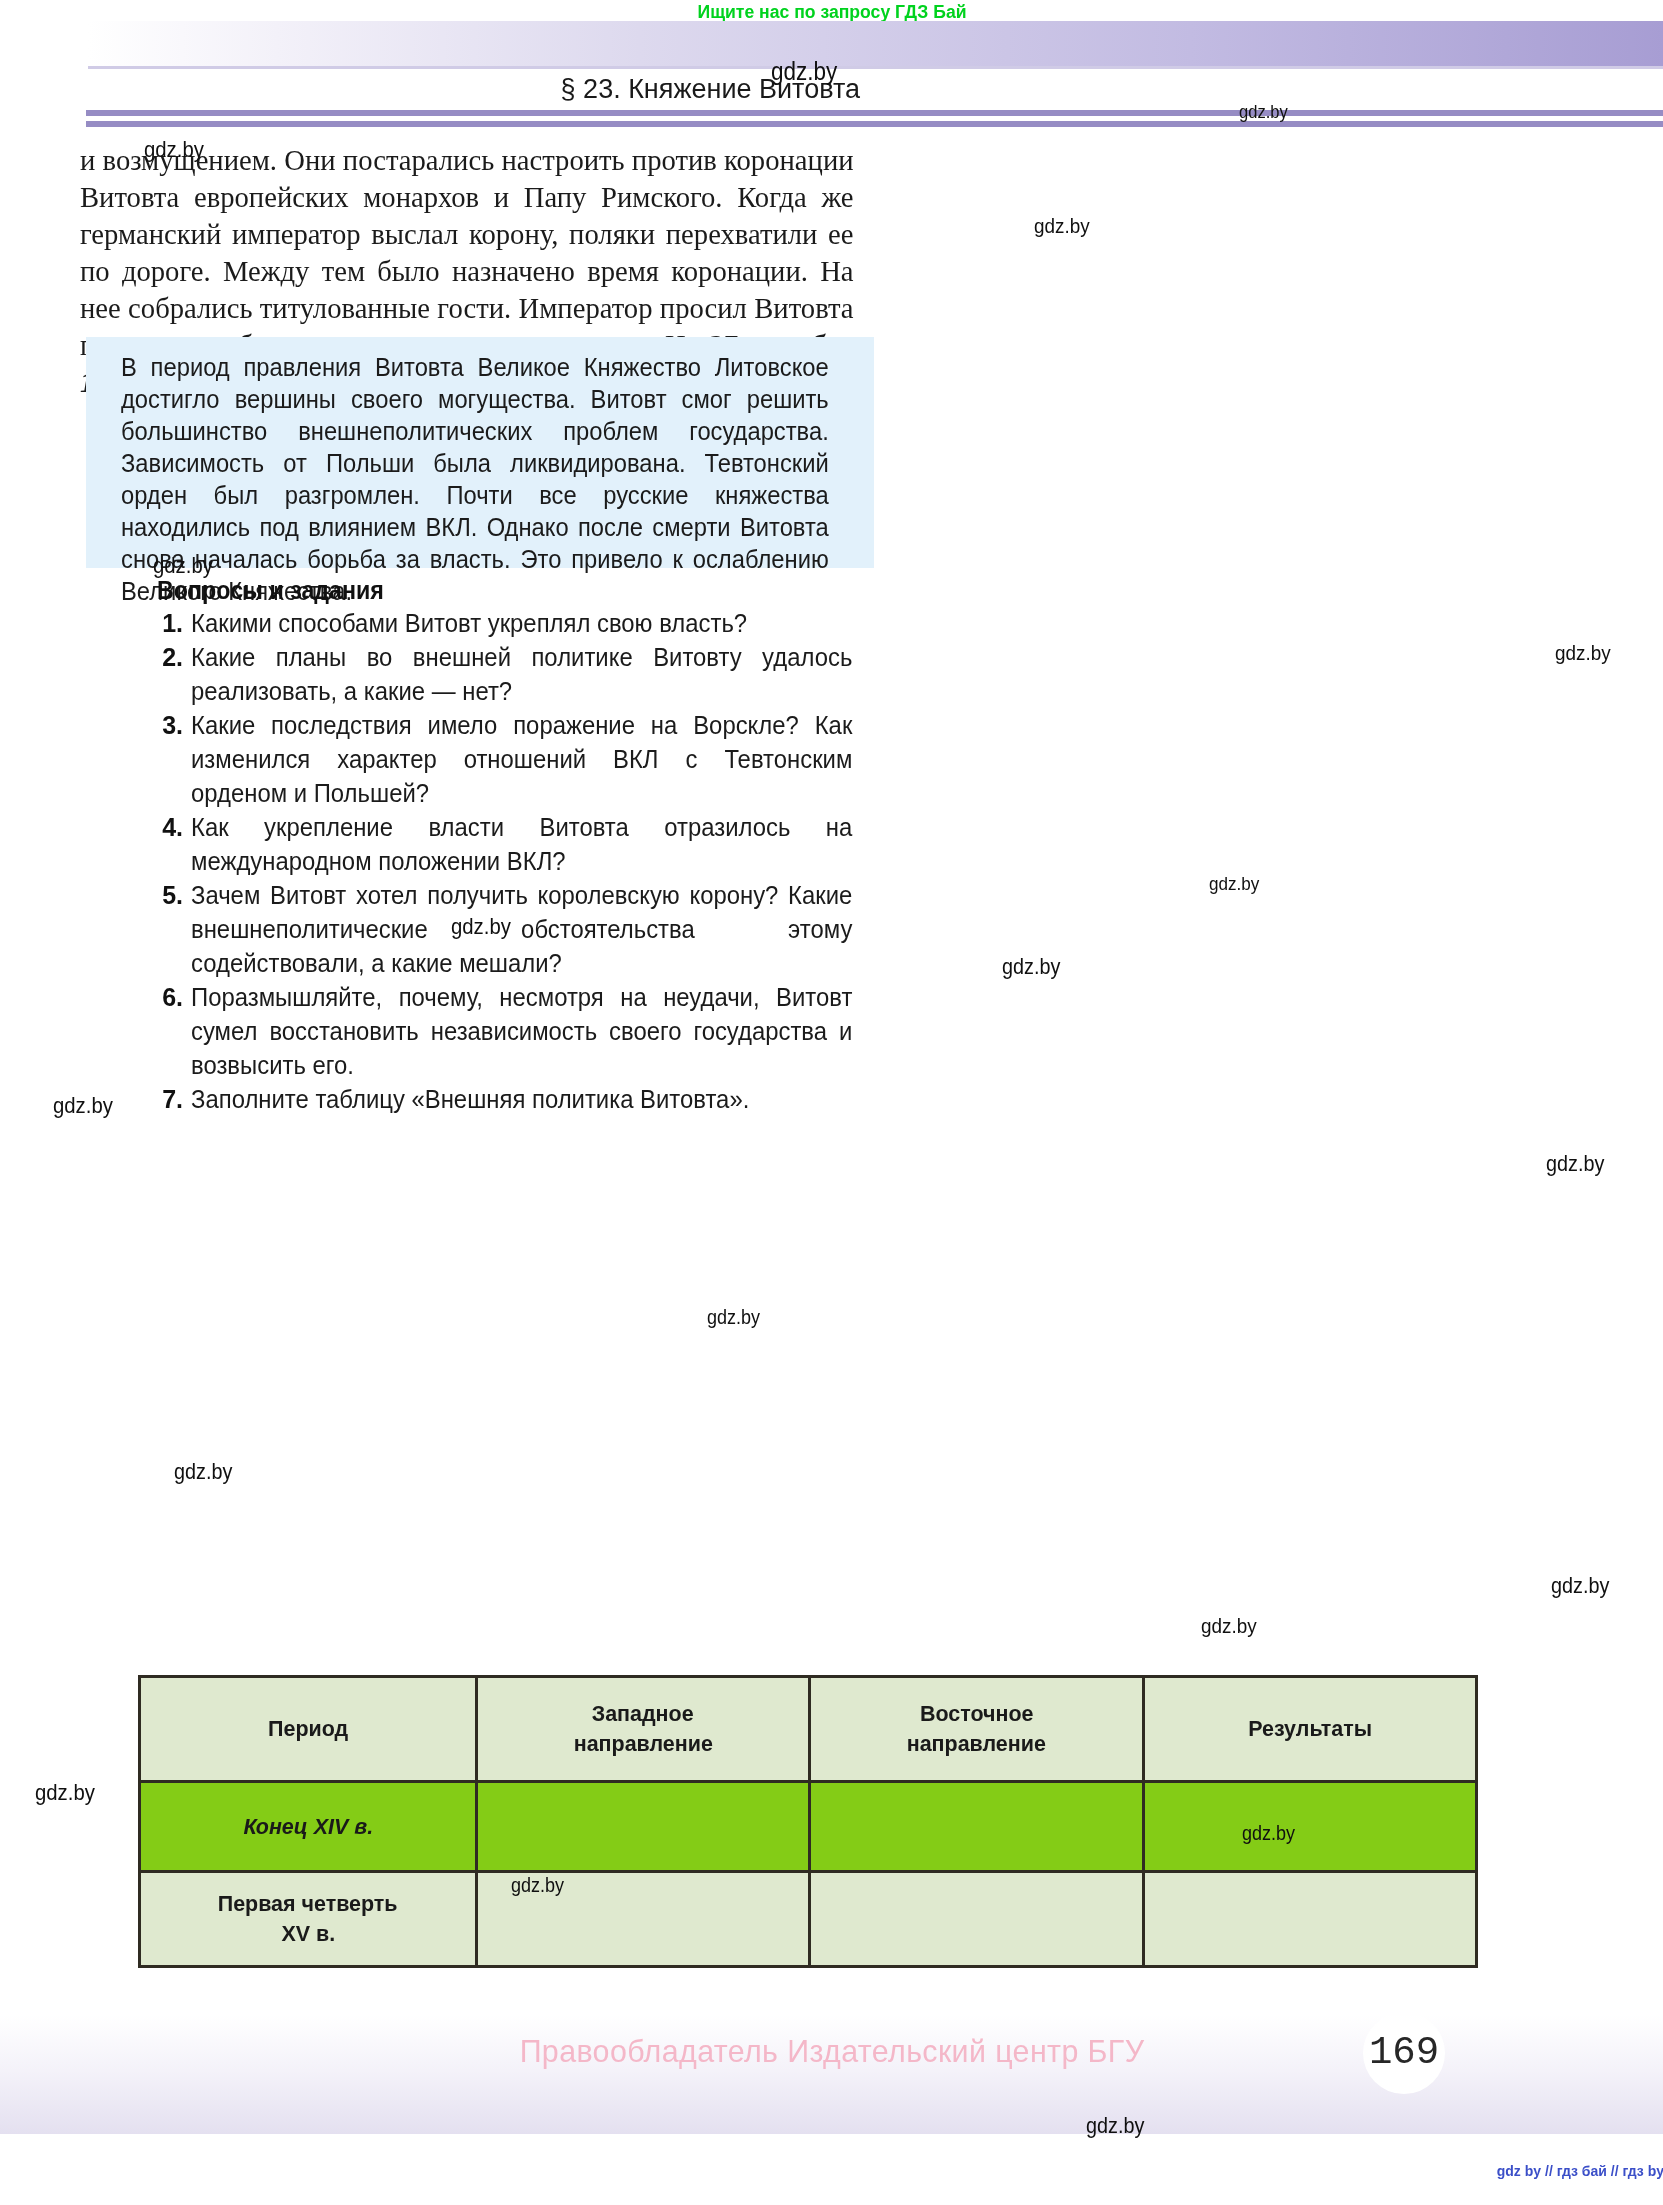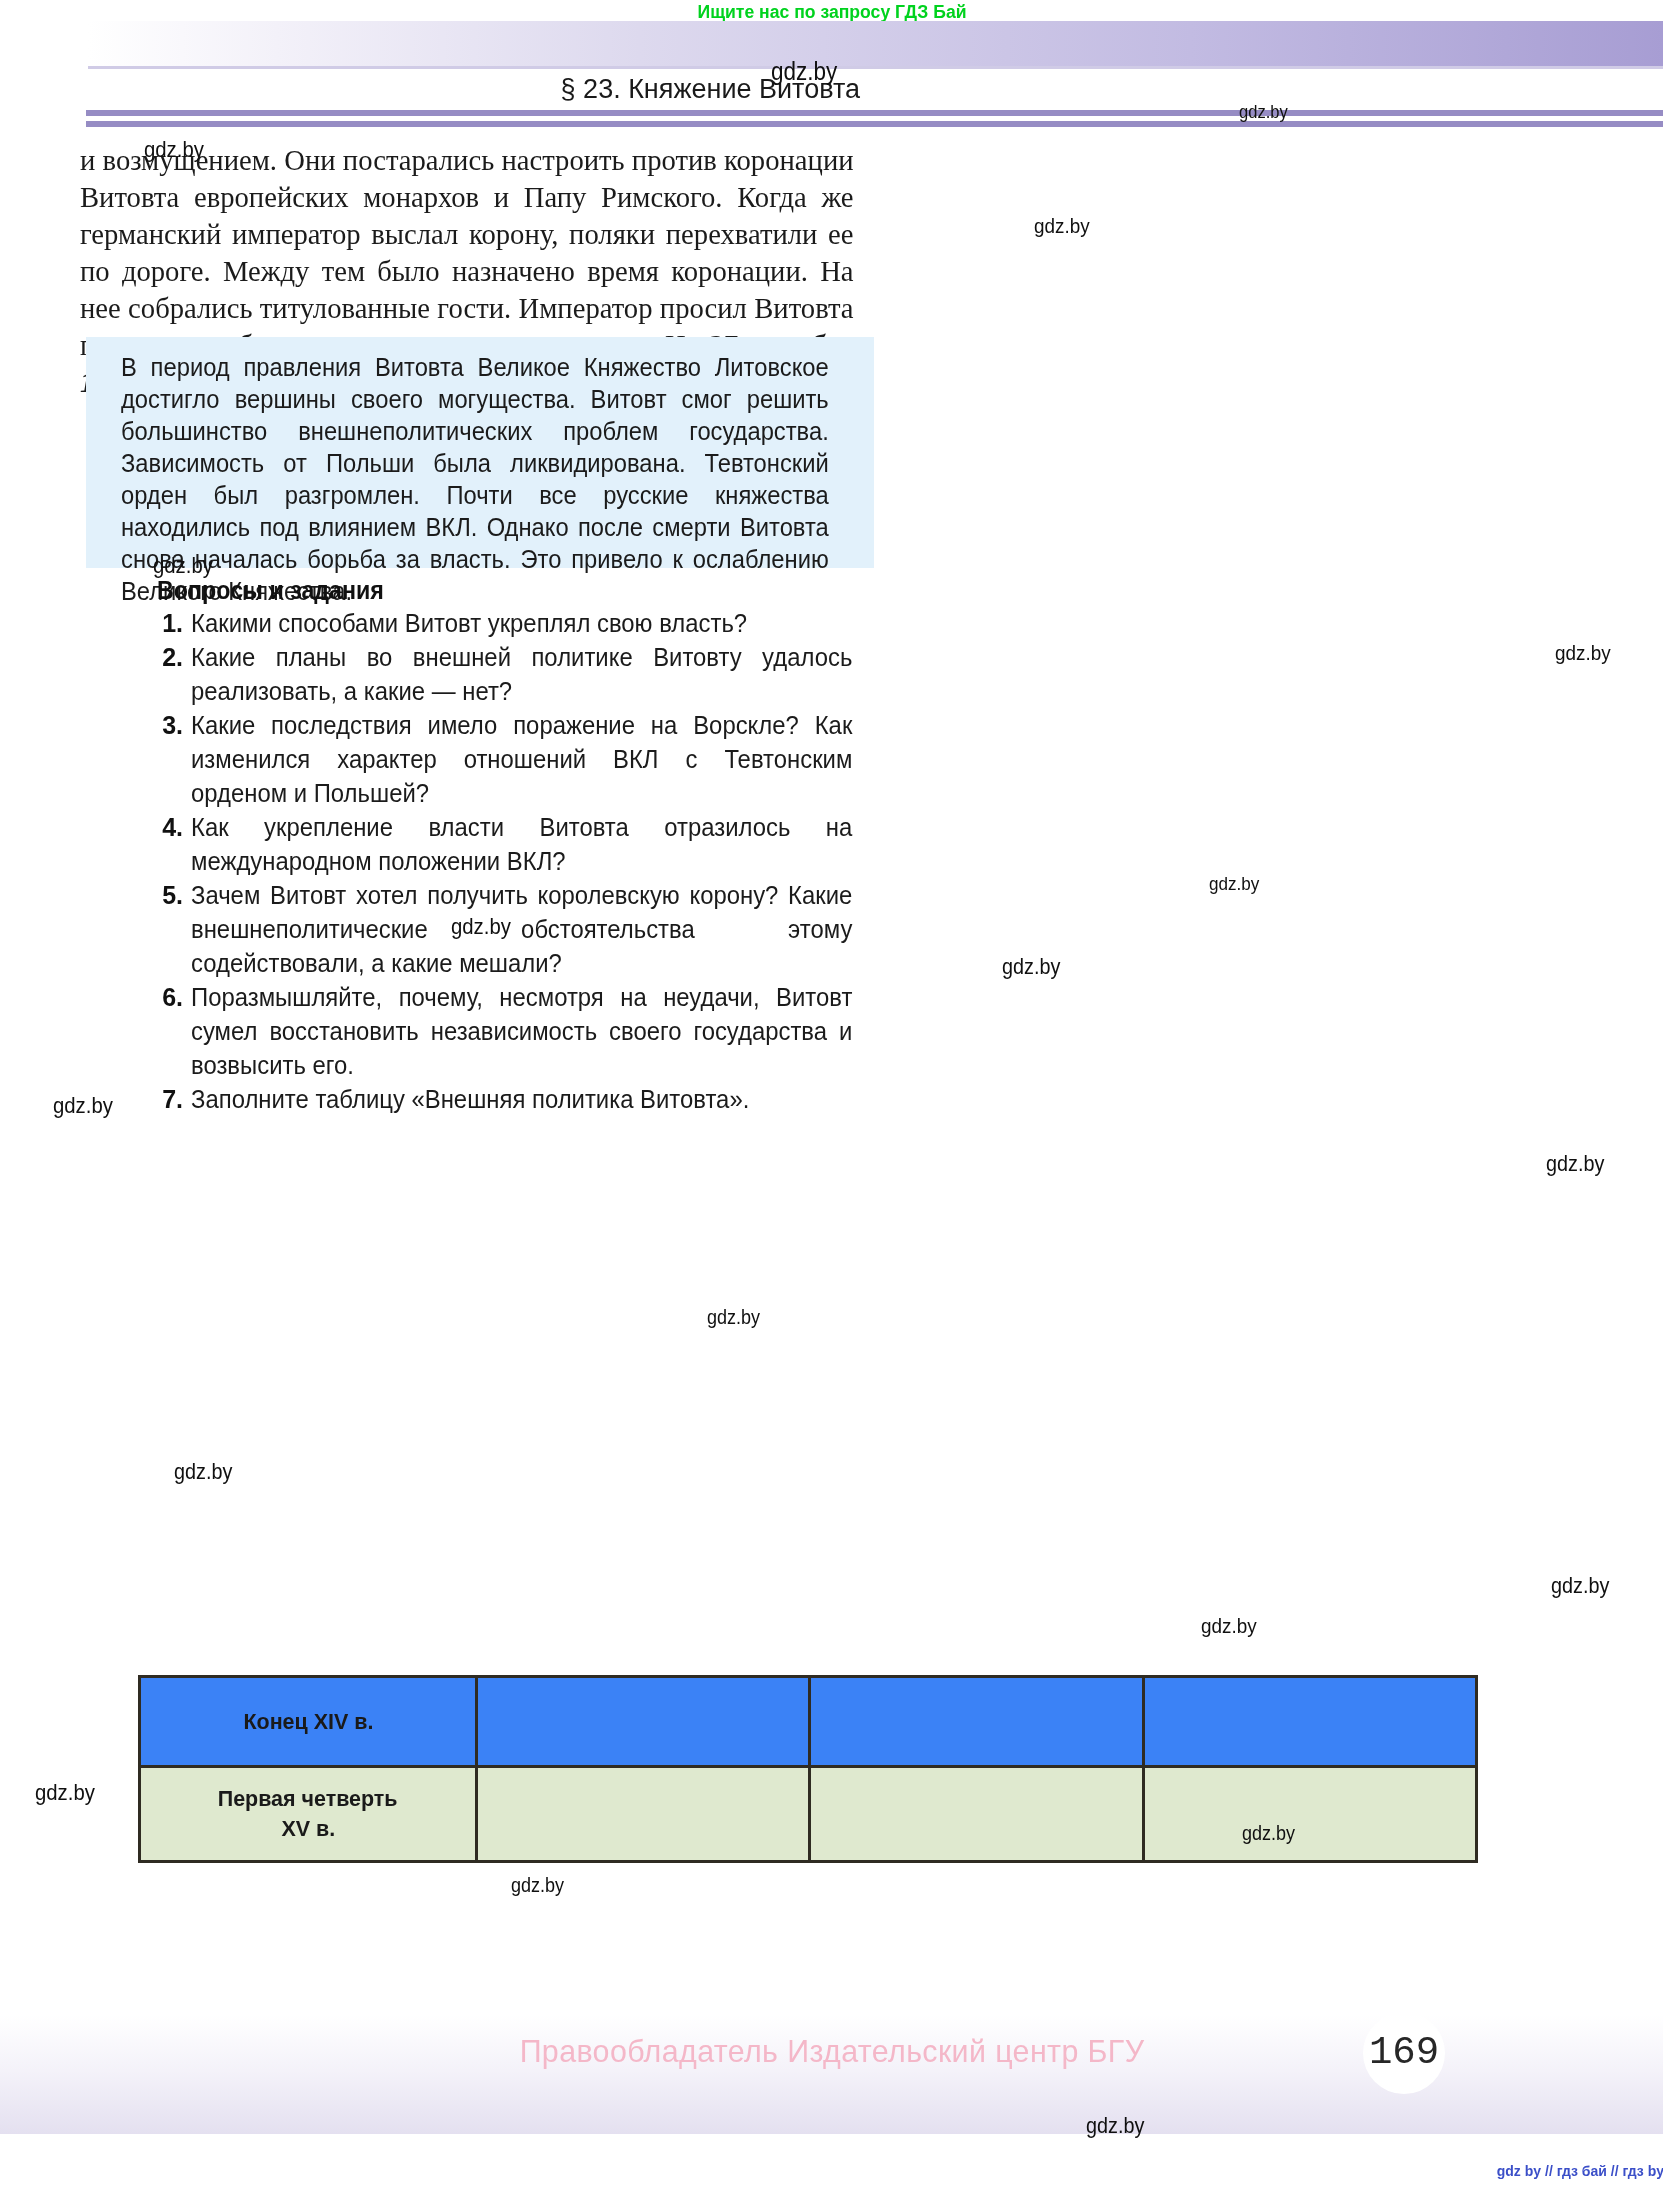--- a/index.html
+++ b/index.html
@@ -180,21 +180,21 @@
     text-align: center;
     vertical-align: middle;
     padding: 0;
     line-height: 30px;
   }
   .tbl .c0 { width: 334px; }
   .tbl .c1 { width: 330px; }
   .tbl .c2 { width: 331px; }
   .tbl .c3 { width: 330px; }
   .row-head td { background: #dfe9cf; height: 102px; }
-  .row-1 td { background: #3b82f6; height: 87px; }
+  .row-1 td { background: #84cc16; height: 87px; font-style: italic; }
   .row-2 td { background: #dfe9cf; height: 92px; }
   .tbl .hdr-stack { transform: scaleX(0.95); display: inline-block; }
 
   
   .bottom-band {
     position: absolute;
     left: 0px;
     top: 1975px;
     width: 1664px;
     height: 159px;
@@ -298,20 +298,26 @@
         <span class="q-text">Поразмышляйте, почему, несмотря на неудачи, Витовт сумел восстановить независимость своего государства и возвысить его.</span>
       </div>
       <div class="q-item">
         <span class="q-num">7.</span>
         <span class="q-text">Заполните таблицу «Внешняя политика Витовта».</span>
       </div>
     </div>
 
   <table class="tbl">
     <tbody>
+      <tr class="row-head">
+        <td class="c0"><span class="hdr-stack">Период</span></td>
+        <td class="c1"><span class="hdr-stack">Западное</span><br><span class="hdr-stack">направление</span></td>
+        <td class="c2"><span class="hdr-stack">Восточное</span><br><span class="hdr-stack">направление</span></td>
+        <td class="c3"><span class="hdr-stack">Результаты</span></td>
+      </tr>
       <tr class="row-1">
         <td class="c0"><span class="hdr-stack">Конец XIV в.</span></td>
         <td class="c1"></td>
         <td class="c2"></td>
         <td class="c3"></td>
       </tr>
       <tr class="row-2">
         <td class="c0"><span class="hdr-stack">Первая четверть</span><br><span class="hdr-stack">XV в.</span></td>
         <td class="c1"></td>
         <td class="c2"></td>

